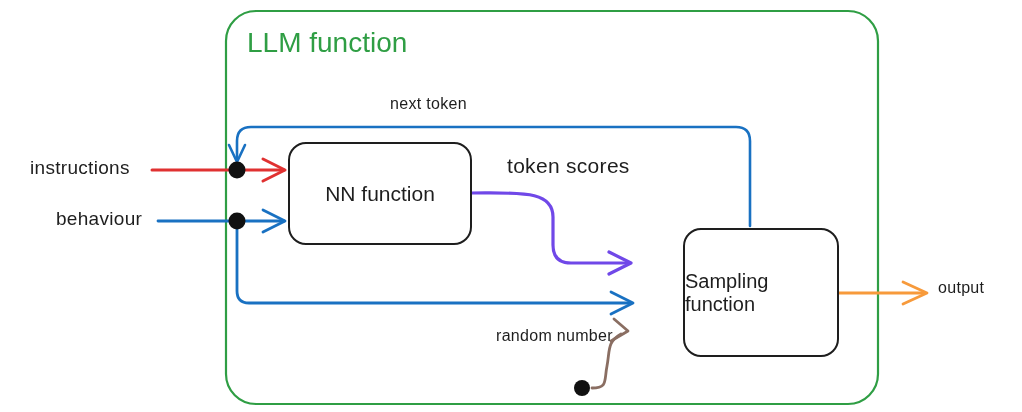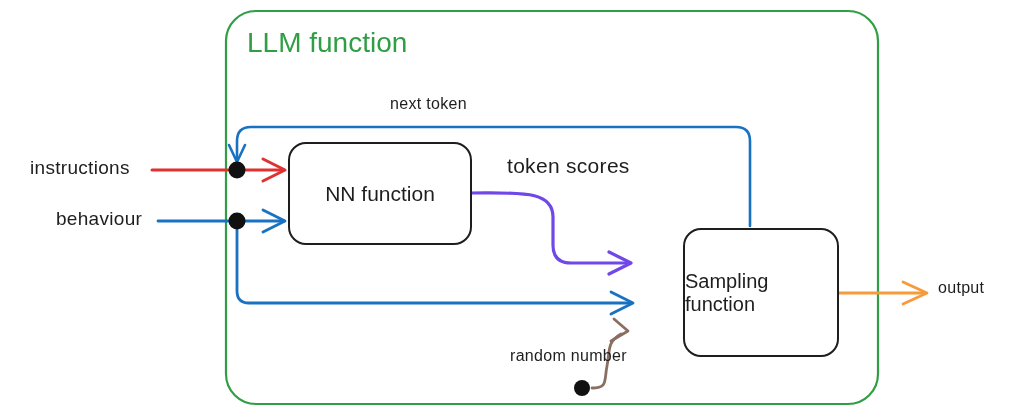--- a/index.html
+++ b/index.html
@@ -51,21 +51,21 @@
     position: absolute;
     color: #1e1e1e;
     font-family: Liberation Sans, sans-serif;
     letter-spacing: 0.3px;
     white-space: nowrap;
   }
   .lbl-instructions { left: 30px;  top: 157px; font-size: 19px; }
   .lbl-behaviour    { left: 56px;  top: 208px; font-size: 19px; }
   .lbl-next-token   { left: 390px; top: 95px;  font-size: 16px; }
   .lbl-token-scores { left: 507px; top: 154px; font-size: 21px; }
-  .lbl-random-number{ left: 496px; top: 347px; font-size: 16px; margin-left: 14px; }
+  .lbl-random-number{ left: 496px; top: 327px; font-size: 16px; }
   .lbl-output       { left: 938px; top: 279px; font-size: 16px; }
 </style>
 </head>
 <body>
 
 <div class="stage">
 
   <svg width="1022" height="412" viewBox="0 0 1022 412">
 
     <rect x="226" y="11" width="652" height="393" rx="30" ry="30" fill="none" stroke-width="2.2" stroke-linecap="round" stroke="#2f9e44"></rect>

